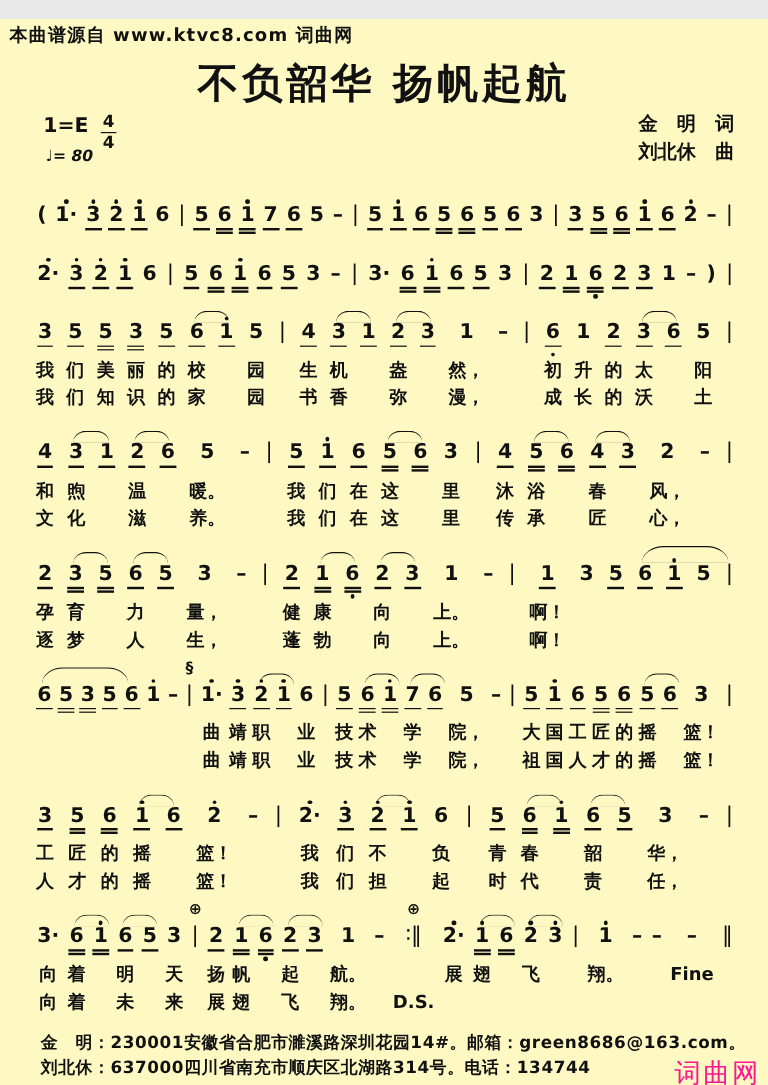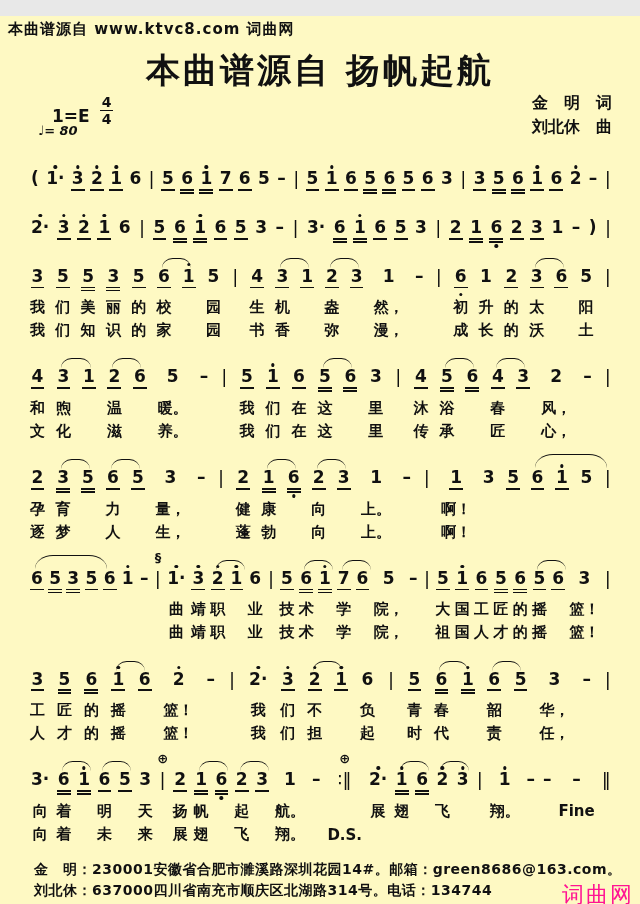--- a/index.html
+++ b/index.html
@@ -2,21 +2,21 @@
 <html><head>
 <meta charset="utf-8">
 <style>
   html,body{margin:0;padding:0;background:#e8e8e8;}
   .page{position:relative;width:640px;height:904px;margin:16px auto;background:#fef9c3;
         font-family:"DejaVu Sans","Liberation Sans",sans-serif;color:#111;overflow:hidden;}
   .wm-top{position:absolute;top:4px;left:8px;font-size:15px;font-weight:bold;letter-spacing:1px;}
   .title{padding-top:36px;text-align:center;font-size:34px;font-weight:bold;letter-spacing:3px;line-height:1.1;}
   .subtitle{text-align:center;font-size:13px;margin-top:5px;font-weight:bold;}
   .meta{position:relative;height:52px;margin-top:4px;}
-  .keysig{position:absolute;left:52px;top:2px;font-size:17px;font-weight:bold;display:flex;align-items:flex-end;gap:10px;}
+  .keysig{position:absolute;left:36px;top:2px;font-size:17px;font-weight:bold;display:flex;align-items:flex-start;gap:10px;}
   .frac{display:inline-flex;flex-direction:column;align-items:center;font-size:14px;line-height:1;}
   .frac .top{border-bottom:1.6px solid #111;padding:0 2px 1px;}
   .frac .bot{padding-top:1px;}
   .tempo{position:absolute;left:38px;top:30px;font-size:13px;font-weight:bold;font-style:italic;}
   .credits{position:absolute;right:28px;top:-2px;font-size:16px;font-weight:bold;line-height:1.45;}
   .score{margin-top:12px;}
   .sys{display:flex;justify-content:space-between;align-items:flex-start;width:582px;margin:0 auto 16px 30px;}
   .sys.lyr{margin-bottom:14px;}
   .tok{position:relative;text-align:center;padding-top:12px;min-width:8px;}
   .nw{position:relative;display:inline-block;padding:0 1px;font-size:17px;font-weight:bold;line-height:1.15;
@@ -38,21 +38,21 @@
   .footer{margin:6px 0 0 34px;font-size:14px;font-weight:bold;line-height:21px;letter-spacing:0.5px;}
   .wm-black{position:absolute;left:428px;bottom:10px;font-size:22px;font-weight:bold;background:#fff;padding:0 6px;letter-spacing:2px;}
   .wm-pink{position:absolute;right:6px;bottom:10px;font-size:22px;font-weight:normal;letter-spacing:2px;}
 </style>
 </head>
 <body>
 
 <div class="page">
   <div class="wm-top">本曲谱源自 www.ktvc8.com 词曲网</div>
 
-  <div class="title">本曲谱源自 扬帆起航</div>
+  <div class="title">不负韶华 扬帆起航</div>
 
   <div class="meta">
     <div class="keysig">
       <span>1=E</span>
       <span class="frac">
         <span class="top">4</span>
         <span class="bot">4</span>
       </span>
     </div>
     <div class="tempo">♩= 80</div>

